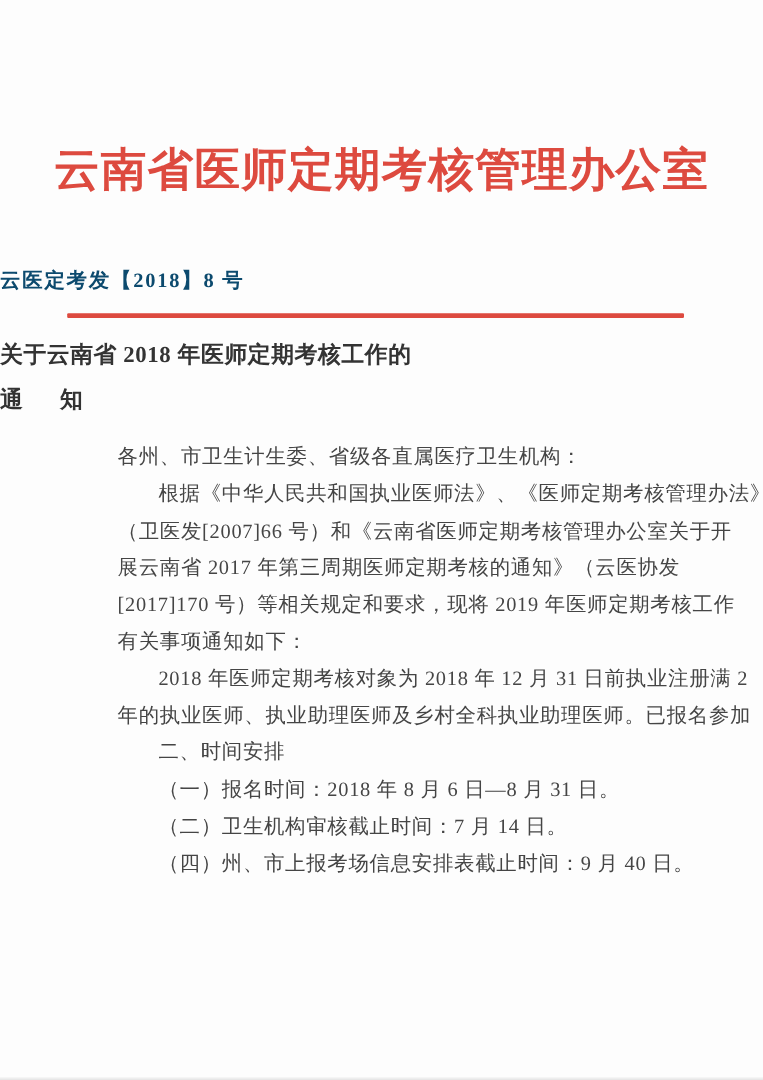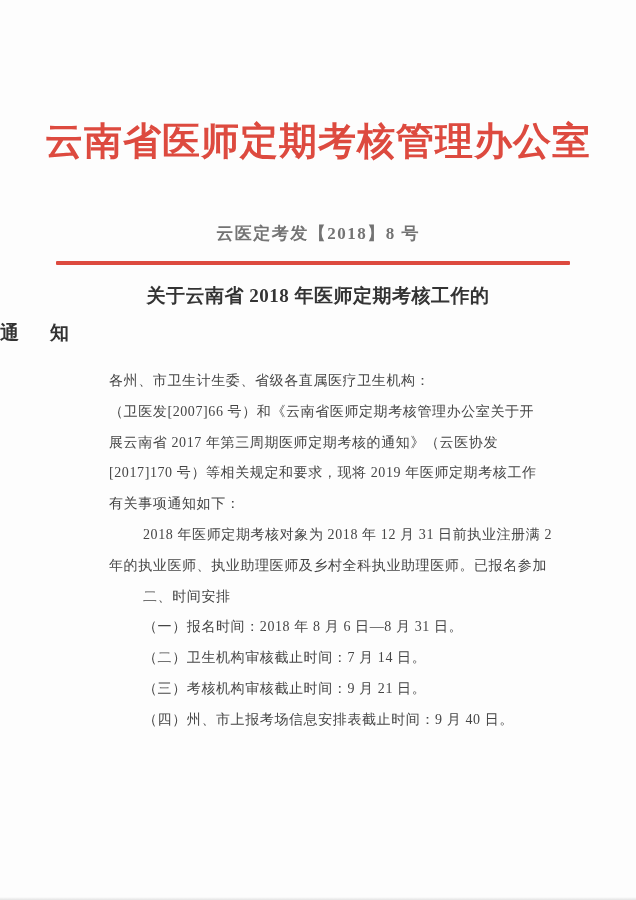--- a/index.html
+++ b/index.html
@@ -35,41 +35,40 @@
     font-weight: 700;
     letter-spacing: 1px;
     color: var(--accent-red, #dd4a3f);
     white-space: nowrap;
   }
   .doc-number {
     position: absolute;
     top: 222px;
     left: 0;
     width: 100%;
-    text-align: center;
     font-size: 17px;
     font-weight: 600;
     letter-spacing: 1.5px;
-    color: #737373;
+    color: #0c4a6e;
   }
   .red-divider {
     position: absolute;
     top: 261px;
     left: 56px;
     width: 514px;
     height: 4px;
     background: var(--accent-red, #dd4a3f);
     border-radius: 1px;
   }
   .doc-title-1 {
     position: absolute;
     top: 283px;
     left: 0;
     width: 100%;
-    text-align: center;
+    text-align: left;
     font-size: 19px;
     font-weight: 700;
     letter-spacing: 0.5px;
     color: #333333;
     white-space: nowrap;
   }
   .doc-title-2 {
     position: absolute;
     top: 320px;
     left: 0;
@@ -77,24 +76,23 @@
     font-size: 19px;
     font-weight: 700;
     letter-spacing: 6px;
     color: #333333;
   }
   .doc-body {
     position: absolute;
     top: 366px;
     left: 98px;
     width: 460px;
-    font-size: 14px;
+    font-size: 17px;
     letter-spacing: 0.6px;
     color: var(--text, #454545);
-    margin-left: 11px;
   }
   .line {
     height: 30.8px;
     line-height: 30.8px;
     white-space: nowrap;
   }
   .indent {
     padding-left: 34px;
   }
 </style>
@@ -110,31 +108,31 @@
   <div class="red-divider"></div>
 
   <div class="doc-title-1">关于云南省 2018 年医师定期考核工作的</div>
 
   <div class="doc-title-2">通　知</div>
 
   <div class="doc-body">
 
     <div class="line">各州、市卫生计生委、省级各直属医疗卫生机构：</div>
 
+    <div class="line indent">根据《中华人民共和国执业医师法》、《医师定期考核管理办法》</div>
     <div class="line">（卫医发[2007]66 号）和《云南省医师定期考核管理办公室关于开</div>
     <div class="line">展云南省 2017 年第三周期医师定期考核的通知》（云医协发</div>
     <div class="line">[2017]170 号）等相关规定和要求，现将 2019 年医师定期考核工作</div>
     <div class="line">有关事项通知如下：</div>
 
     <div class="line indent">2018 年医师定期考核对象为 2018 年 12 月 31 日前执业注册满 2</div>
     <div class="line">年的执业医师、执业助理医师及乡村全科执业助理医师。已报名参加</div>
 
     <div class="line indent">二、时间安排</div>
     <div class="line indent">（一）报名时间：2018 年 8 月 6 日—8 月 31 日。</div>
     <div class="line indent">（二）卫生机构审核截止时间：7 月 14 日。</div>
-    <div class="line indent">（三）考核机构审核截止时间：9 月 21 日。</div>
     <div class="line indent">（四）州、市上报考场信息安排表截止时间：9 月 40 日。</div>
 
   </div>
 
   <div class="page-edge"></div>
 
 </div>
 
 </body></html>

